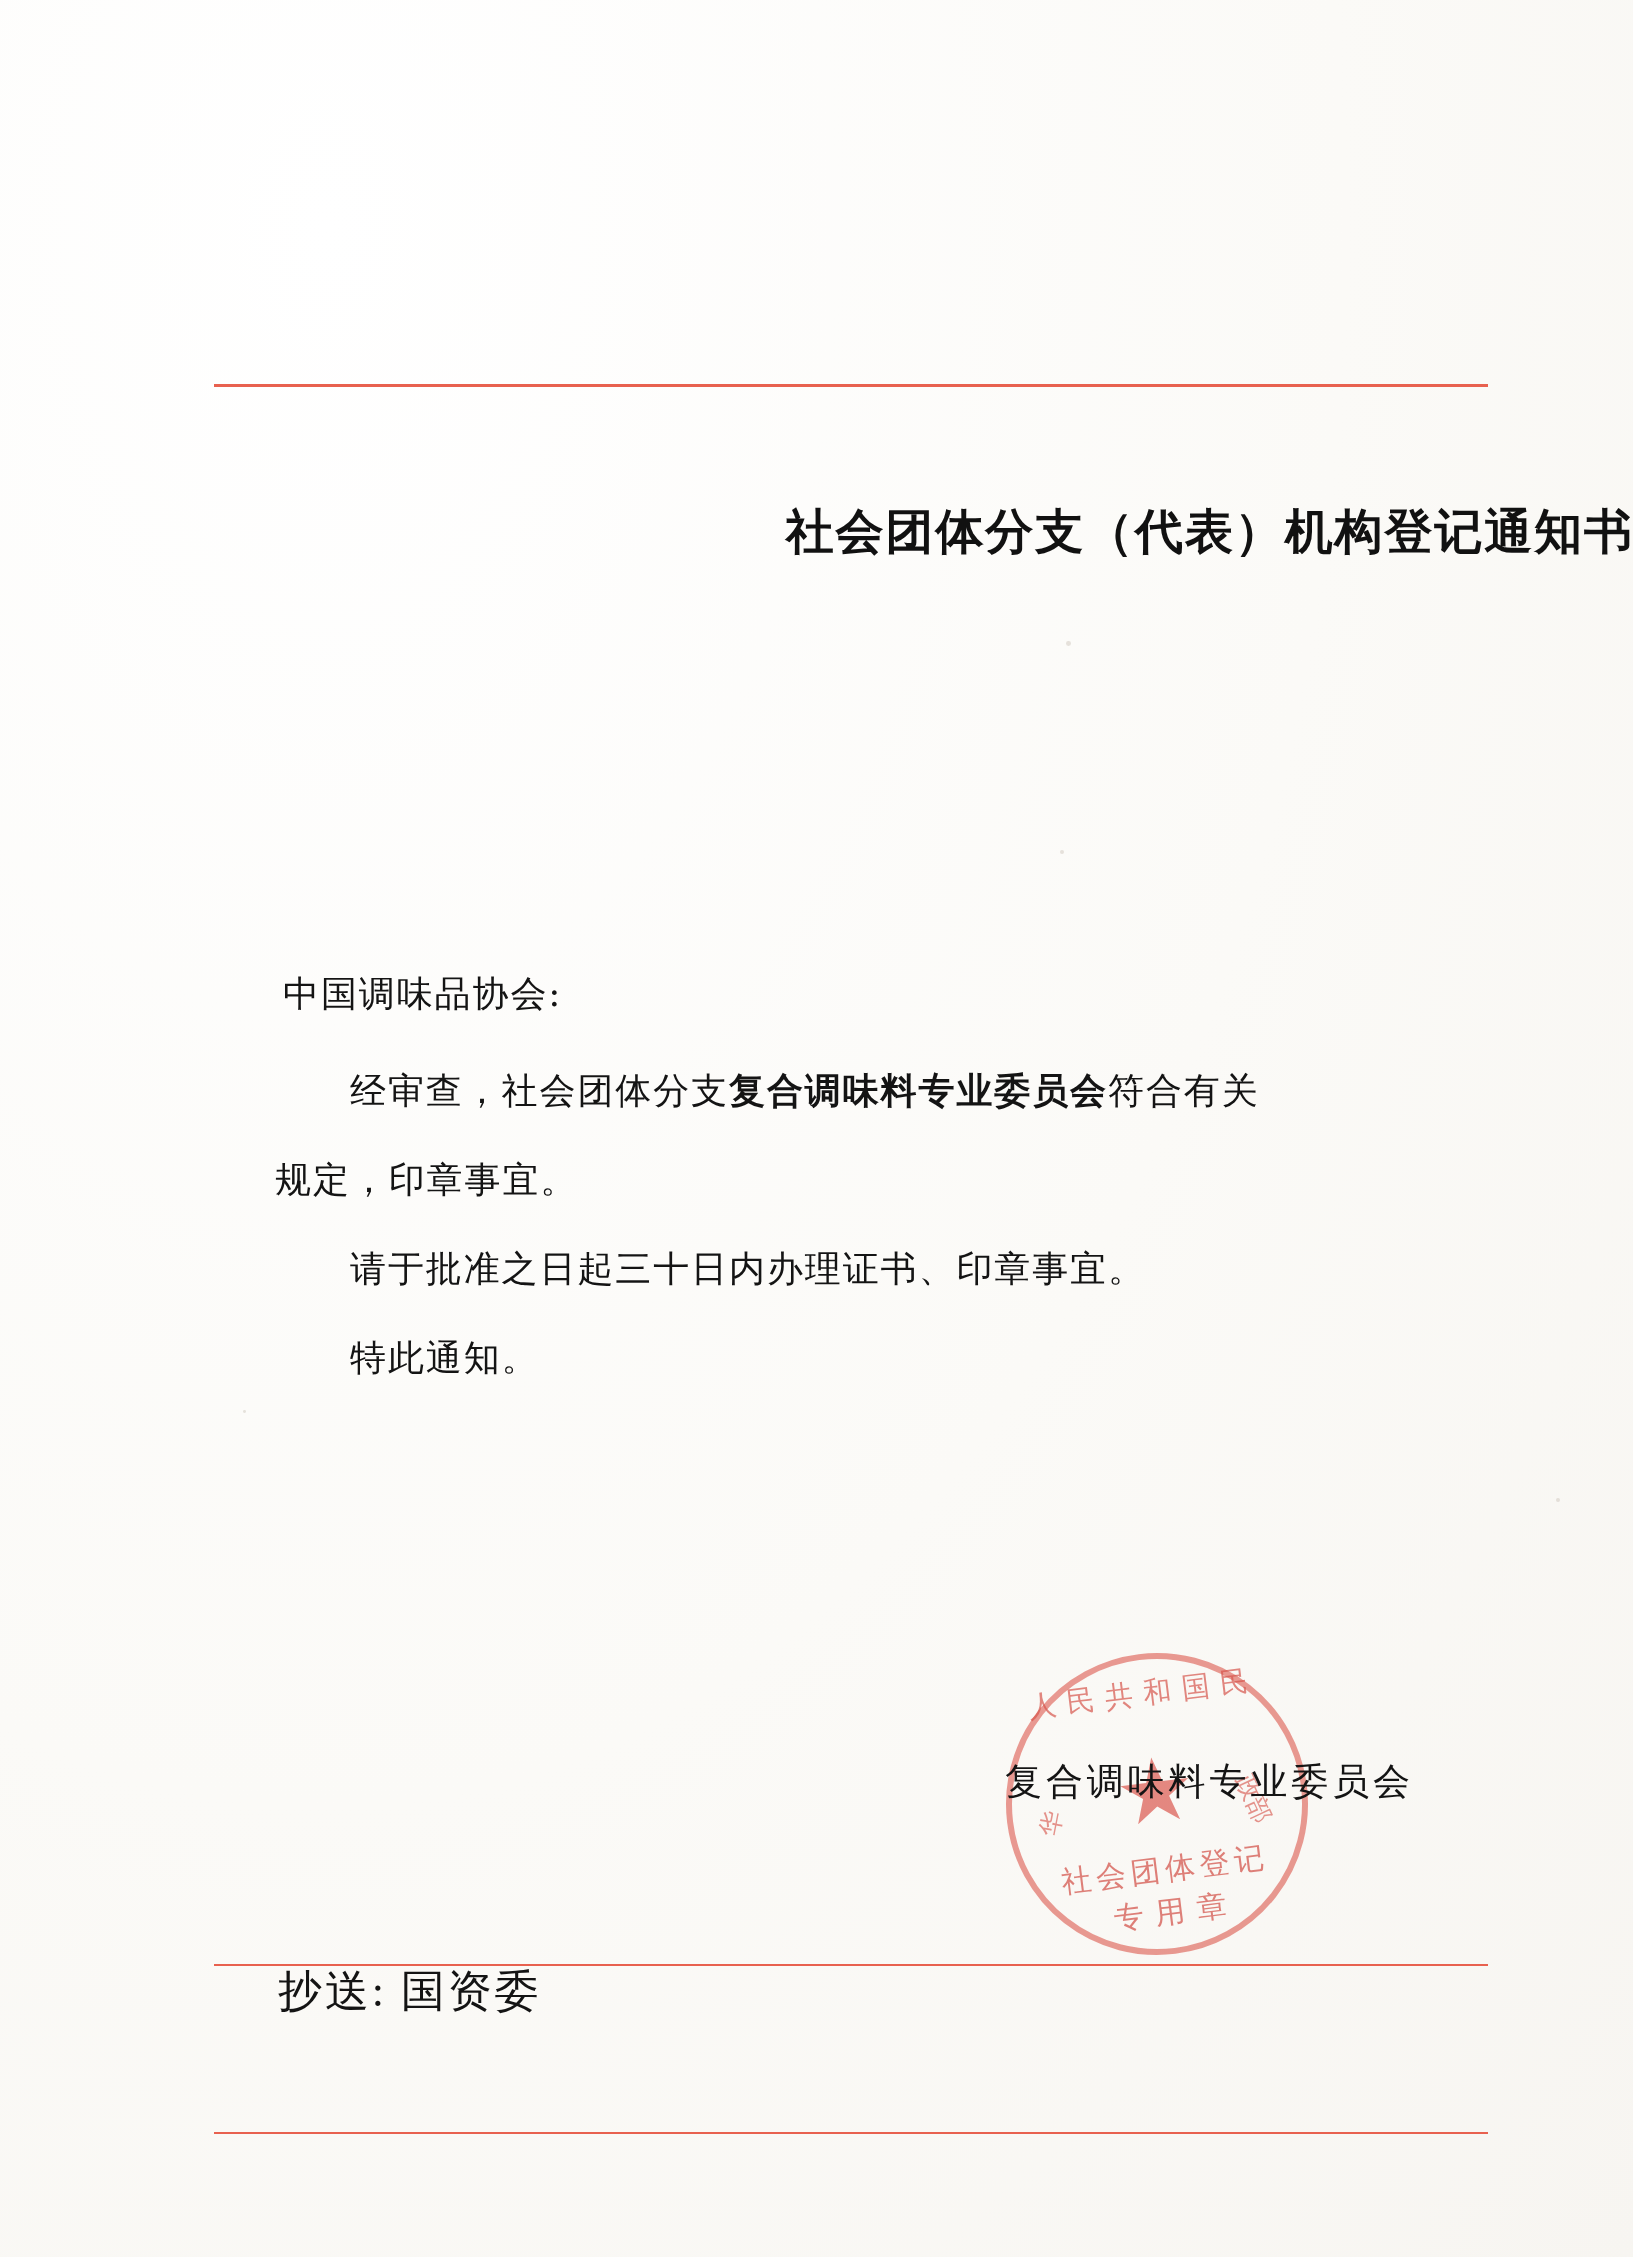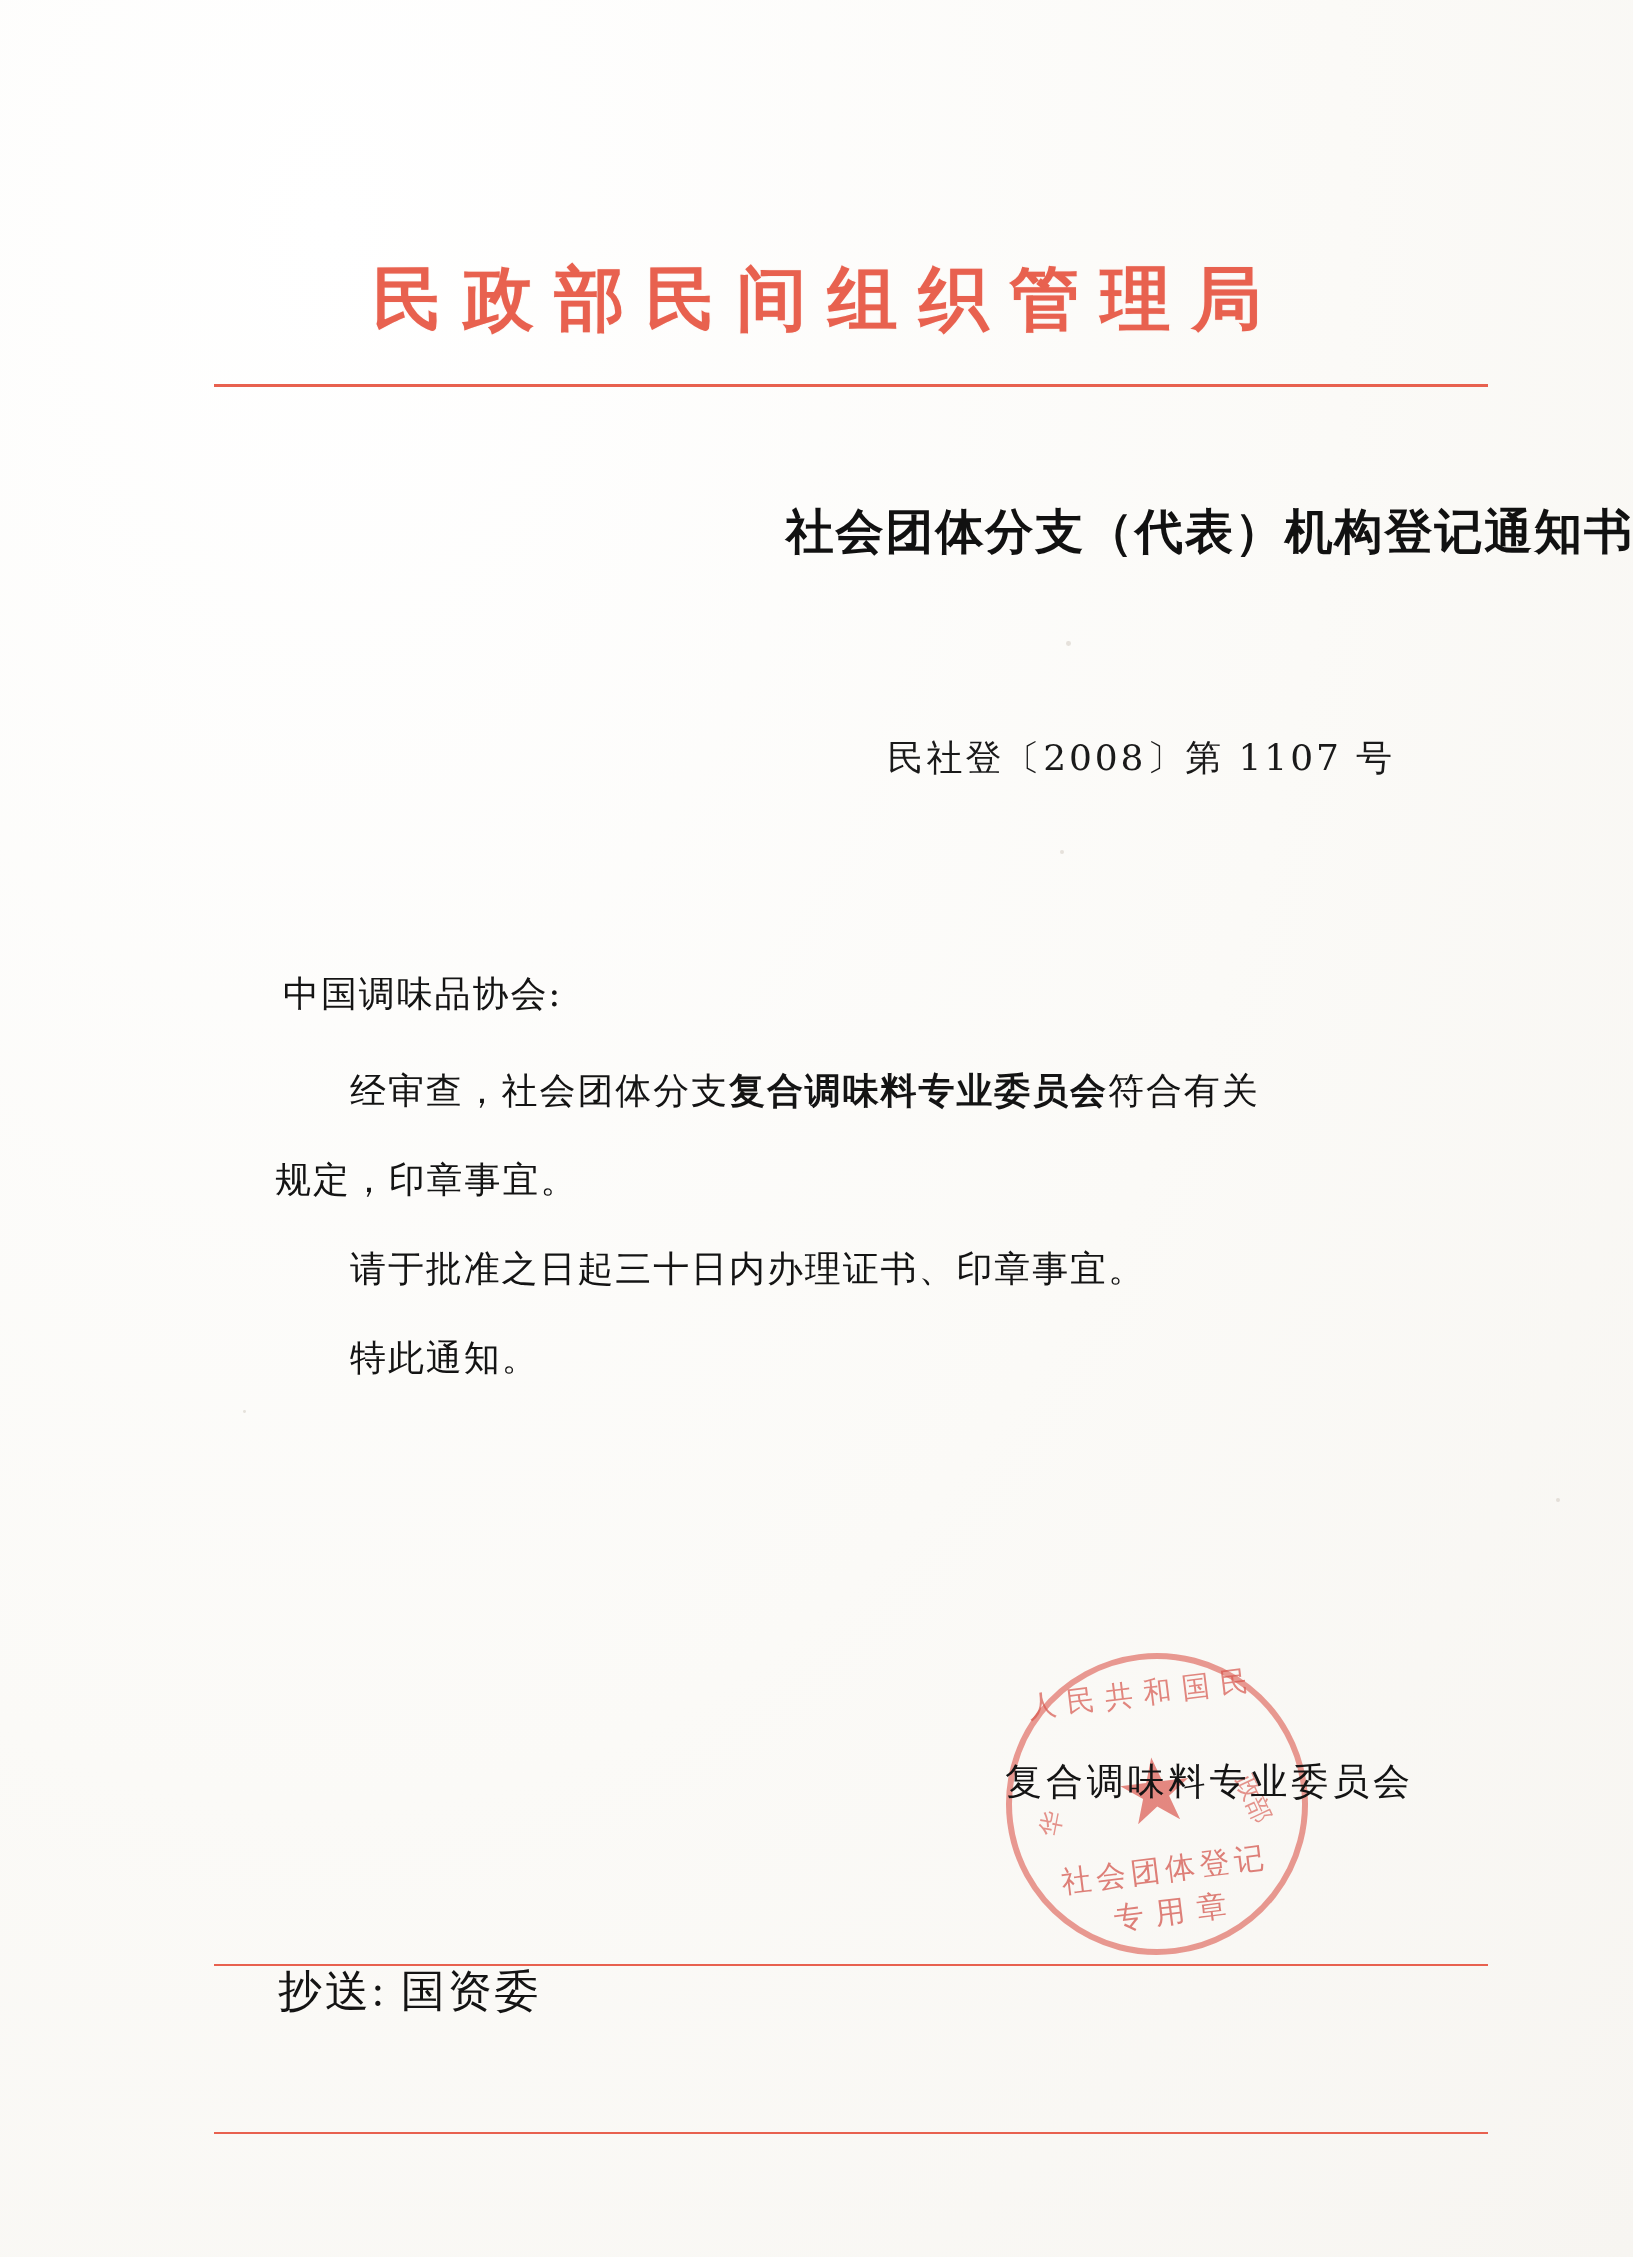--- a/index.html
+++ b/index.html
@@ -237,26 +237,24 @@
   }
 </style>
 </head>
 <body>
 
 <div class="page">
   <div class="paper-tint"></div>
 
   <div class="content">
 
-    <div class="org-title">民政部民间组织管理局</div>
     <div class="header-rule"></div>
 
     <div class="doc-title">社会团体分支（代表）机构登记通知书</div>
 
-    <div class="doc-number">民社登〔2008〕第 1107 号</div>
 
     <div class="body-block">
       <p class="salutation">中国调味品协会:</p>
 
       <p class="para">
         <span>经审查，社会团体分支</span><span class="emph">复合调味料专业委员会</span><span>符合有关</span>
       </p>
       <p class="para-cont">规定，印章事宜。</p>
 
       <p class="para">请于批准之日起三十日内办理证书、印章事宜。</p>

